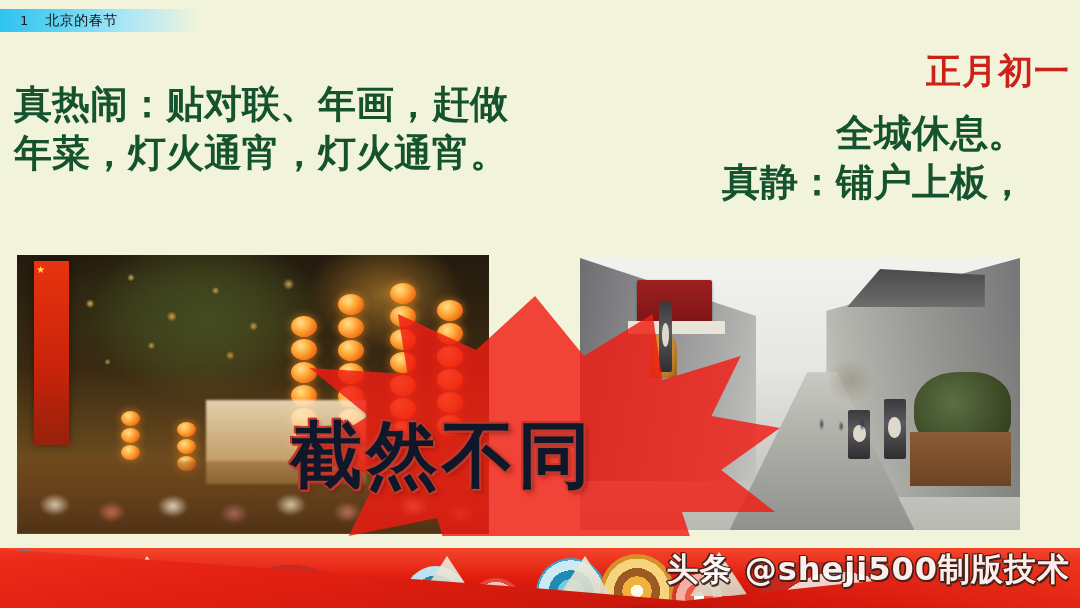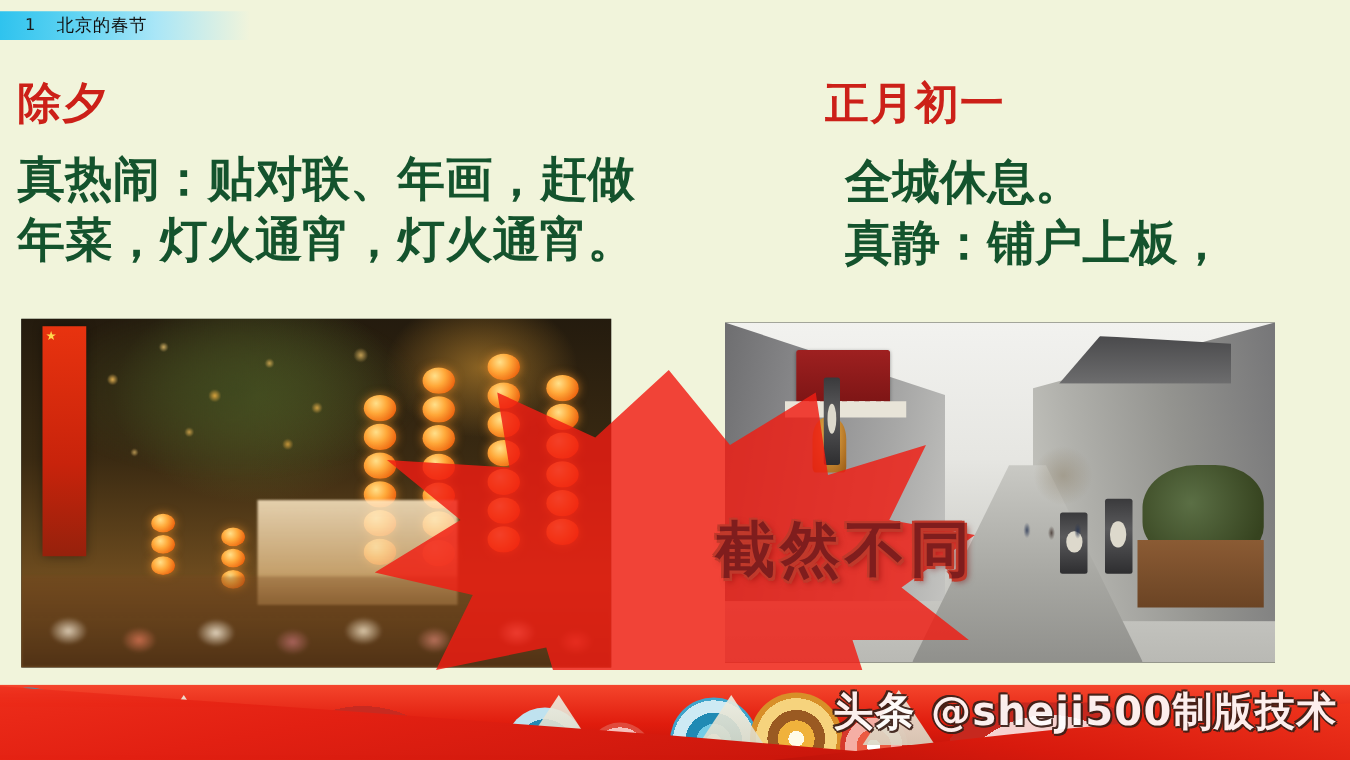--- a/index.html
+++ b/index.html
@@ -28,21 +28,21 @@
     margin-left:20px; font-size:13px; color:#1a1a1a;
     font-family:"DejaVu Sans","Liberation Sans",sans-serif;
   }
   .header-bar .ttl{
     margin-left:17px; font-size:14px; color:#111;
     letter-spacing:.5px;
   }
 
   
   .col-left{ position:absolute; left:14px; top:64px; width:560px; }
-  .col-right{ position:absolute; left:660px; top:64px; width:410px; }
+  .col-right{ position:absolute; left:660px; top:52px; width:410px;text-align:right; }
 
   .sec-title{
     color:#cc2018;
     font-size:35px;
     font-weight:700;
     line-height:1.12;
     letter-spacing:1px;
     white-space:nowrap;
   }
   .sec-body{
@@ -209,24 +209,24 @@
     clip-path:polygon(
       50% 0%, 60% 20%, 74% 6%, 76% 28%, 92% 20%, 86% 40%,
       100% 44%, 88% 58%, 99% 72%, 80% 72%, 84% 92%,
       66% 80%, 58% 100%, 48% 82%, 34% 96%, 30% 74%,
       12% 80%, 18% 60%, 2% 54%, 16% 40%, 4% 24%,
       24% 26%, 22% 6%, 38% 18%
     );
   }
   .burst-label{
     position:absolute; left:290px; top:408px; width:490px;
-    text-align:right;
-    font-size:48px;
+    text-align:left;
+    font-size:72px;
     font-weight:700;
-    color:#7f1d1d;
+    color:#0f172a;
     letter-spacing:4px;
     text-shadow:
       2px 0 0 #c0392b, -2px 0 0 #c0392b, 0 2px 0 #c0392b, 0 -2px 0 #c0392b,
       2px 2px 0 #c0392b, -2px -2px 0 #c0392b, 3px 3px 5px rgba(120,0,0,.5);
     white-space:nowrap;
   }
 
   
   .bottom-band{
     position:absolute; left:0; bottom:0; width:1080px; height:72px;
@@ -315,21 +315,20 @@
 <body>
 
 <div class="slide">
 
   <div class="header-bar">
     <span class="idx">1</span>
     <span class="ttl">北京的春节</span>
   </div>
 
   <div class="col-left">
-    <div class="sec-title">除夕</div>
     <div class="sec-body">
       <span class="ln">真热闹：贴对联、年画，赶做</span>
       <span class="ln">年菜，灯火通宵，灯火通宵。</span>
     </div>
   </div>
 
   <div class="col-right">
     <div class="sec-title">正月初一</div>
     <div class="sec-body">
       <span class="ln">全城休息。</span>

